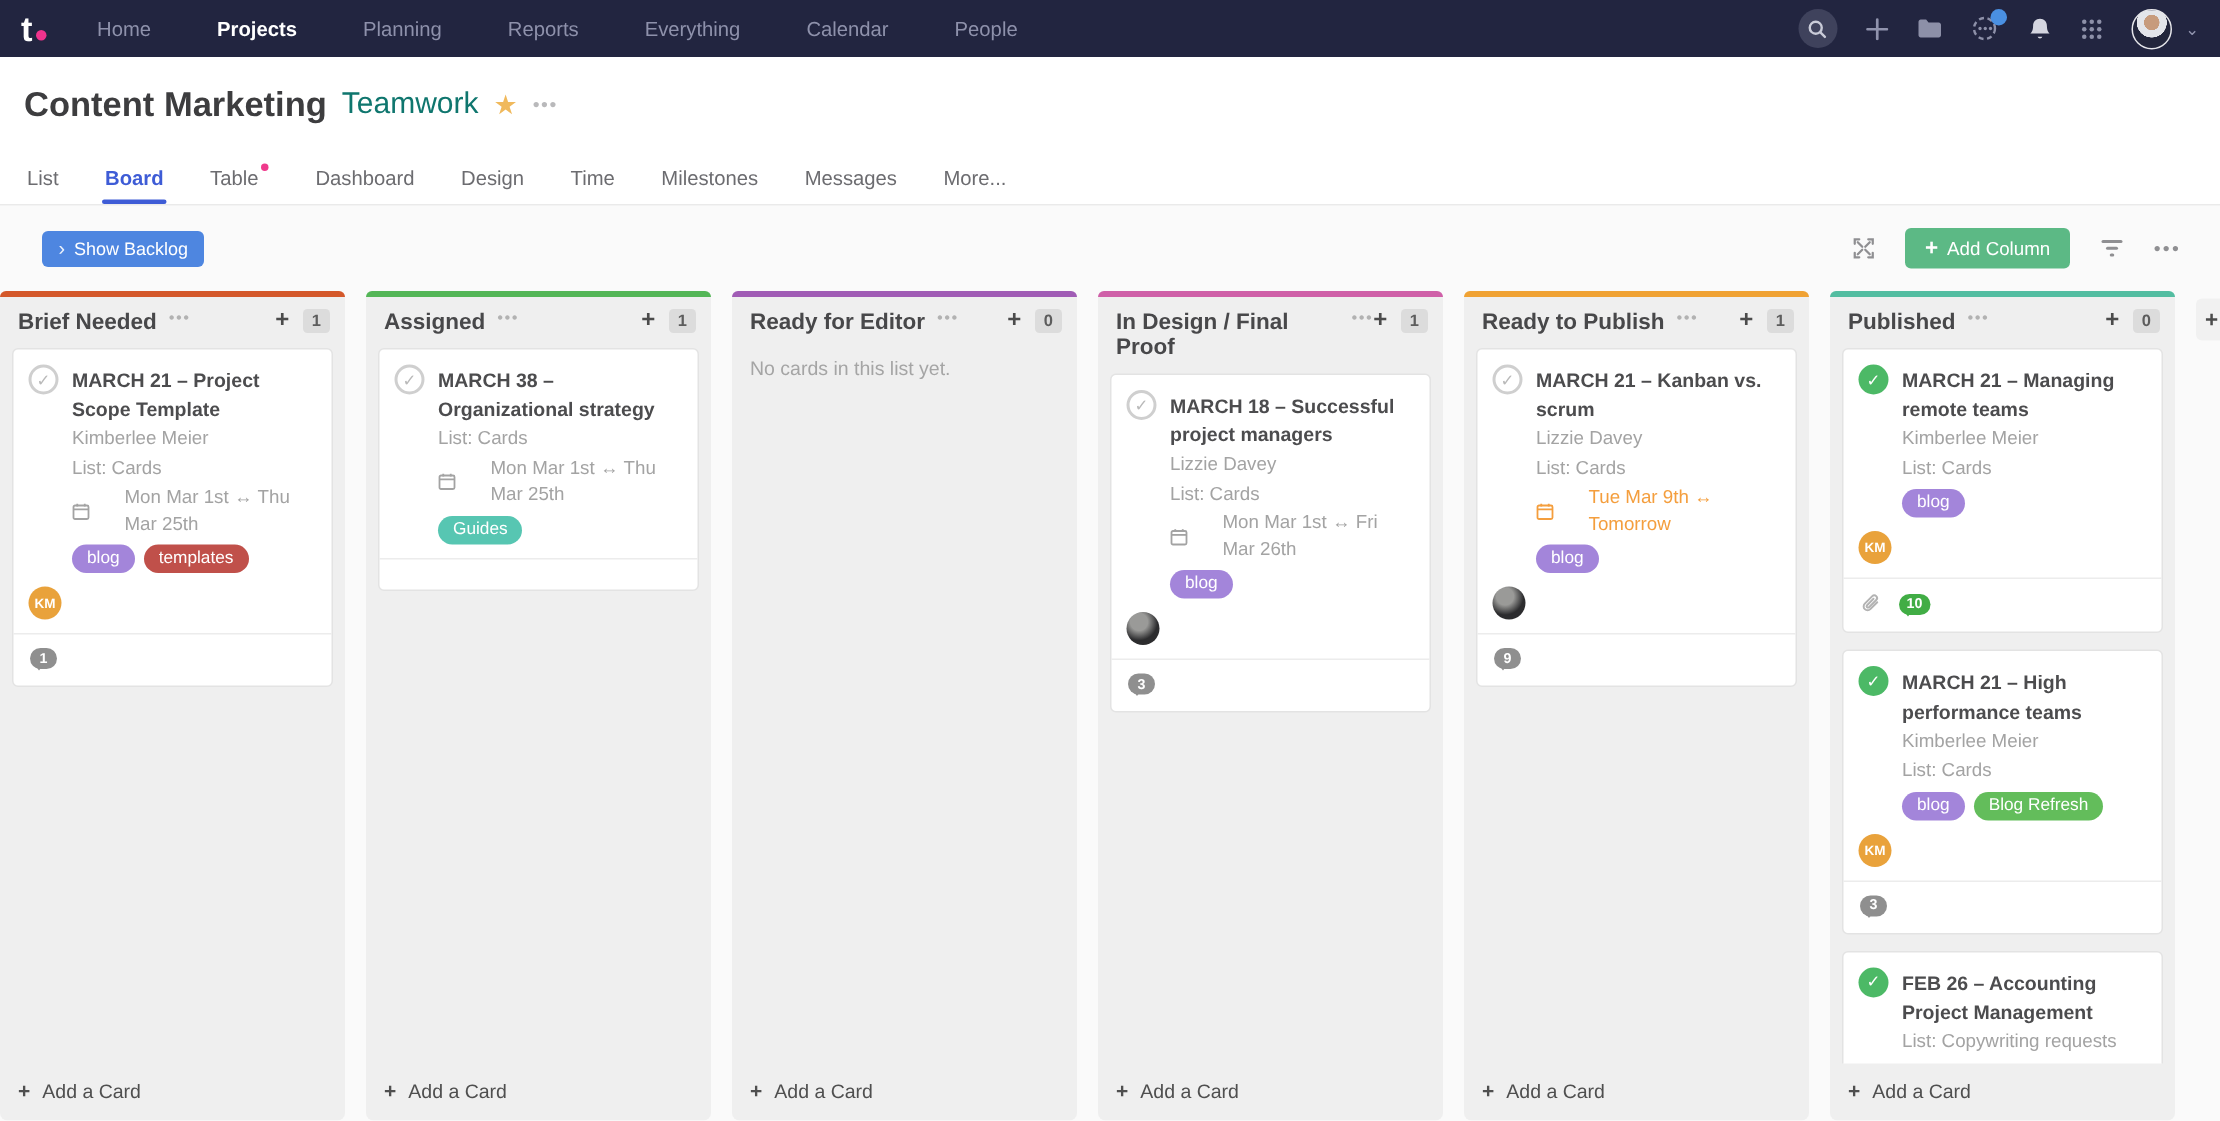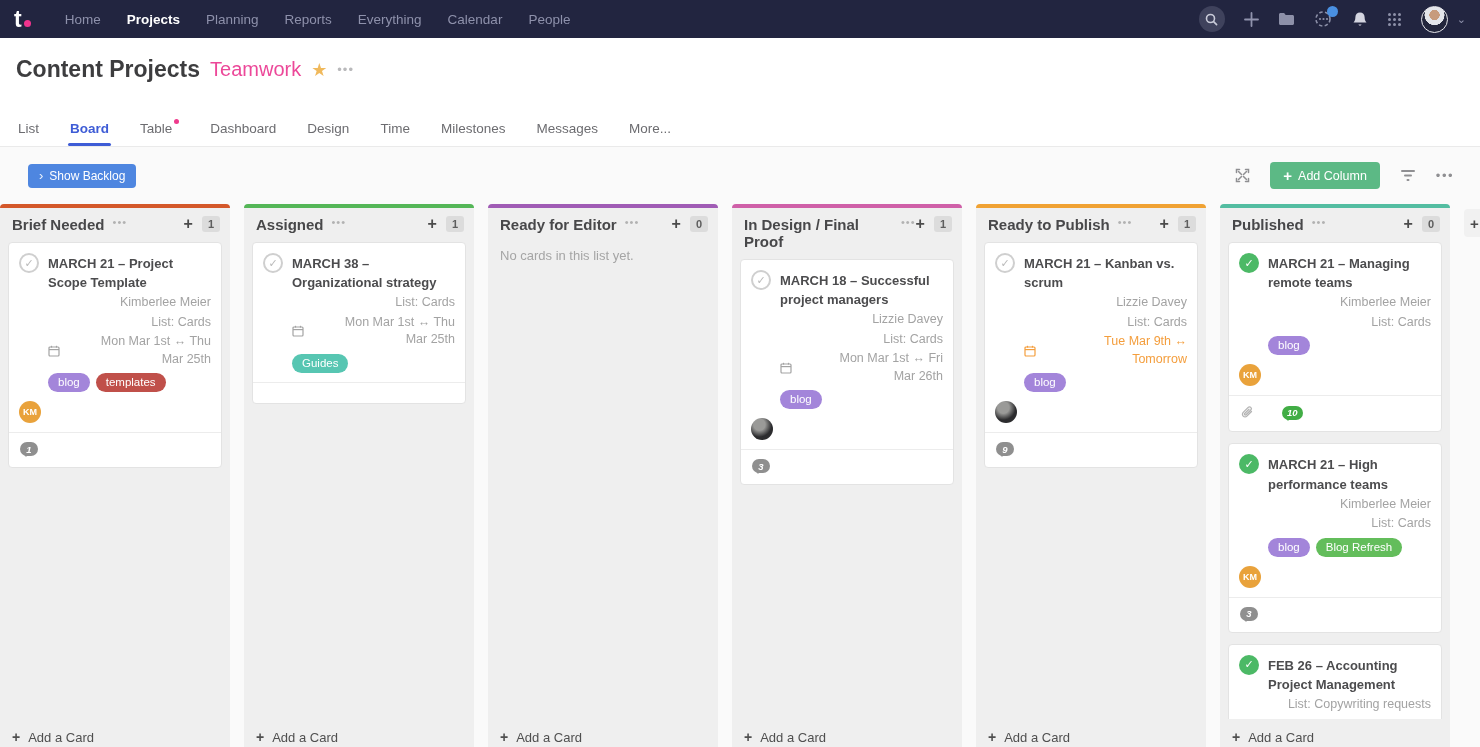--- a/index.html
+++ b/index.html
@@ -4,40 +4,40 @@
 <style>
   * { margin:0; padding:0; box-sizing:border-box; }
   html,body { width:1480px; height:747px; overflow:hidden; background:#fafafa;
               font-family:"Liberation Sans", sans-serif; }
 
   
   .topnav { height:38px; background:#222540; display:flex; align-items:center; padding:0 14px; }
   .logo { display:flex; align-items:baseline; margin-right:24px; cursor:pointer; }
   .logo-t { color:#fff; font-size:23px; font-weight:700; line-height:1; }
   .logo-dot { width:7px; height:7px; background:#f0338d; border-radius:50%; margin-left:2px; }
-  .nav-menu { display:flex; align-items:flex-start; gap:6px; }
+  .nav-menu { display:flex; align-items:flex-start; gap:24px; }
   .nav-item { color:#8e91ab; font-size:13.5px; padding:9px 10px; cursor:pointer; }
   .nav-item.active { color:#ffffff; font-weight:600; }
   .nav-right { margin-left:auto; display:flex; align-items:center; gap:19px; }
   .nav-ic { color:#9093ad; display:flex; align-items:center; justify-content:center; cursor:pointer; position:relative; }
   .search-circle { width:26px; height:26px; border-radius:50%; background:#3f425c; display:flex; align-items:center; justify-content:center; }
   .chat-badge { position:absolute; top:-4px; right:-5px; width:11px; height:11px; border-radius:50%; background:#4a90e2; }
   .nav-avatar { width:27px; height:27px; border-radius:50%;
     background: radial-gradient(circle at 50% 32%, #c79b7d 0 24%, #e3e5ea 25% 47%, #23263c 48% 100%);
     border:1px solid #e6e6ea; }
   .nav-chevron { color:#9093ad; font-size:11px; margin-left:-10px; cursor:pointer; }
 
   
   .pagehead { background:#fff; padding:18px 0 0 16px; border-bottom:1px solid #eaeaea; }
   .title-row { display:flex; align-items:center; gap:10px; }
   .page-title { font-size:23px; font-weight:700; color:#3d3d3f; }
-  .page-sub { font-size:20px; color:#ec4899; }
+  .page-sub { font-size:20px; color:#0f766e; }
   .star { color:#f0b95c; font-size:18px; cursor:pointer; }
   .title-more { color:#b9b9bb; font-size:13px; letter-spacing:1px; cursor:pointer; }
-  .tabs { display:flex; align-items:center; gap:27px; margin-top:30px; }
+  .tabs { display:flex; align-items:center; gap:27px; margin-top:20px; }
   .tab { font-size:13.5px; color:#6c6c70; padding:8px 2px 10px; cursor:pointer; position:relative; }
   .tab.active { color:#3e5cd6; font-weight:700; }
   .tab.active::after { content:""; position:absolute; left:0; right:0; bottom:0; height:3px; background:#3e5cd6; border-radius:2px; }
   .tab-dot { display:inline-block; width:5px; height:5px; background:#ef3a8c; border-radius:50%; vertical-align:top; margin:-2px 0 0 2px; }
 
   
   .toolbar { height:57px; display:flex; align-items:center; padding:0 26px 0 28px; }
   .btn-backlog { background:#4e86e0; color:#fff; border:none; border-radius:4px; height:24px;
     font-size:12px; padding:0 11px; display:flex; align-items:center; gap:6px; cursor:pointer;
     font-family:inherit; }
@@ -70,31 +70,31 @@
   
   .card { background:#fff; border:1px solid #e3e3e3; border-radius:4px;
           padding:9px 10px 4px; margin-bottom:11px; cursor:pointer; }
   .card-head { display:flex; gap:9px; }
   .check { width:20px; height:20px; border-radius:50%; flex:none; display:flex;
            align-items:center; justify-content:center; font-size:11px; margin-top:1px; }
   .check.open { border:2px solid #cfcfcf; color:#b9b9b9; width:20px; height:20px; }
   .check.done { background:#4cb966; color:#fff; }
   .card-title { font-size:13px; font-weight:600; color:#4c4c4e; line-height:1.48; padding-top:2px; }
   .card-meta { padding-left:29px; color:#a3a3a3; font-size:12.5px; line-height:1.4; margin-top:2px; }
-  .meta-line { margin-bottom:2px;text-align:right; }
+  .meta-line { margin-bottom:2px; }
   .meta-date { display:flex; align-items:center; gap:23px; }
   .meta-date.overdue { color:#f49e3d; }
   .tags { padding-left:29px; margin-top:5px; display:flex; gap:6px; flex-wrap:wrap; }
   .tag { color:#fff; font-size:11.5px; padding:3px 10px 4px; border-radius:11px; cursor:pointer; }
   .avatar-row { margin-top:9px; }
   .avatar { width:22px; height:22px; border-radius:50%; display:flex; align-items:center;
             justify-content:center; color:#fff; font-size:9px; font-weight:700; }
   .avatar.photo { background: radial-gradient(circle at 38% 30%, #9a9a98 0 28%, #2c2c2e 60%); }
   .card-divider { border-top:1px solid #ececec; margin:9px -10px 0; }
-  .card-footer { display:flex; align-items:center; gap:28px; padding:9px 0 7px 1px; min-height:14px;font-style:italic; }
+  .card-footer { display:flex; align-items:center; gap:12px; padding:9px 0 7px 1px; min-height:14px; }
   .bubble { position:relative; color:#fff; font-size:9.5px; font-weight:700; min-width:18px;
             height:14px; border-radius:8px; display:flex; align-items:center; justify-content:center;
             padding:0 5px; cursor:pointer; }
   .bubble i { position:absolute; left:3px; bottom:-4px; width:0; height:0;
               border:3px solid transparent; border-top-width:4px; }
 
   .sliver { position:absolute; left:1464px; top:5px; width:30px; height:28px;
             background:#f1f1f1; border-radius:4px; color:#4b4b4b; font-size:15px; font-weight:600;
             display:flex; align-items:center; padding-left:6px; }
 </style>
@@ -166,21 +166,21 @@
             </g>
         </svg>
       </span>
       <span class="nav-avatar"></span>
       <span class="nav-chevron">⌄</span>
     </div>
   </nav>
 
   <header class="pagehead">
     <div class="title-row">
-      <h1 class="page-title">Content Projects</h1>
+      <h1 class="page-title">Content Marketing</h1>
       <span class="page-sub">Teamwork</span>
       <span class="star">★</span>
       <span class="title-more">•••</span>
     </div>
     <div class="tabs">
         <span class="tab">List</span>
         <span class="tab active">Board</span>
         <span class="tab">Table<span class="tab-dot"></span></span>
         <span class="tab">Dashboard</span>
         <span class="tab">Design</span>

